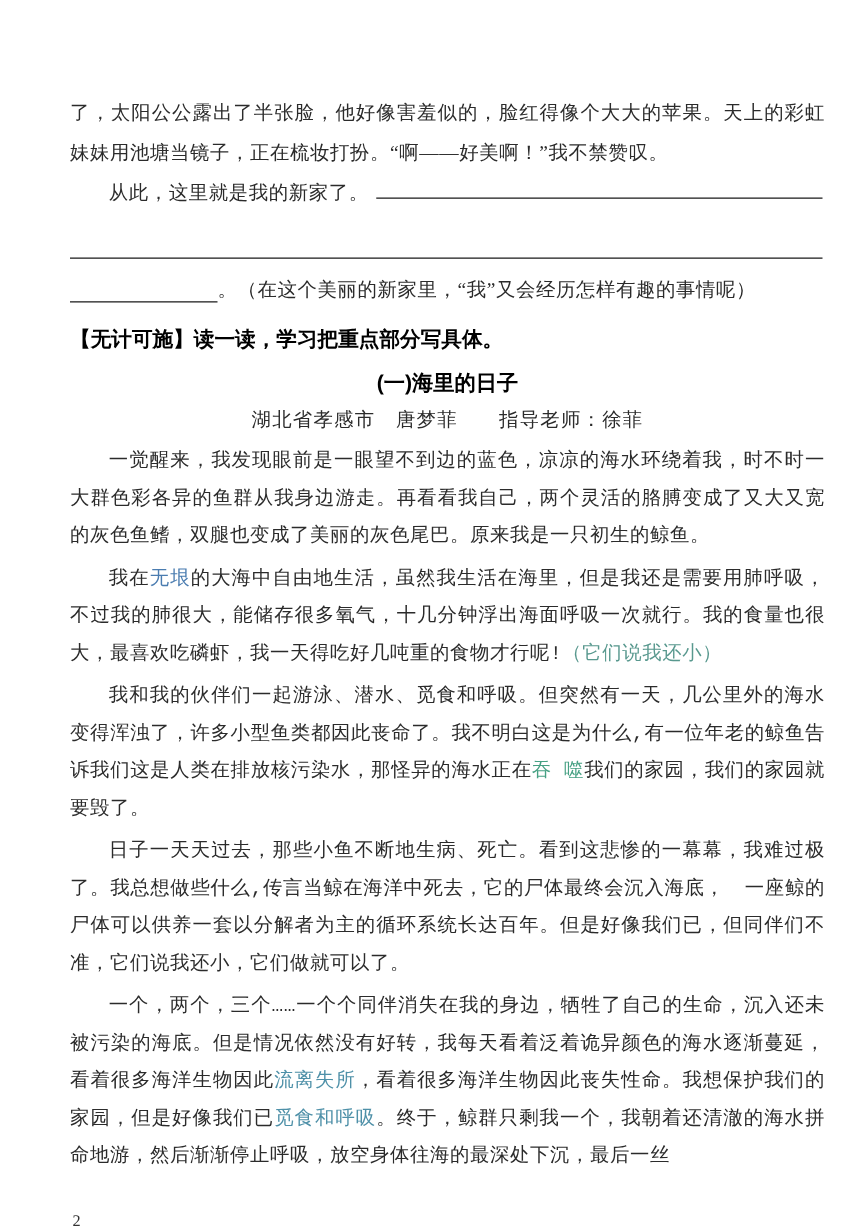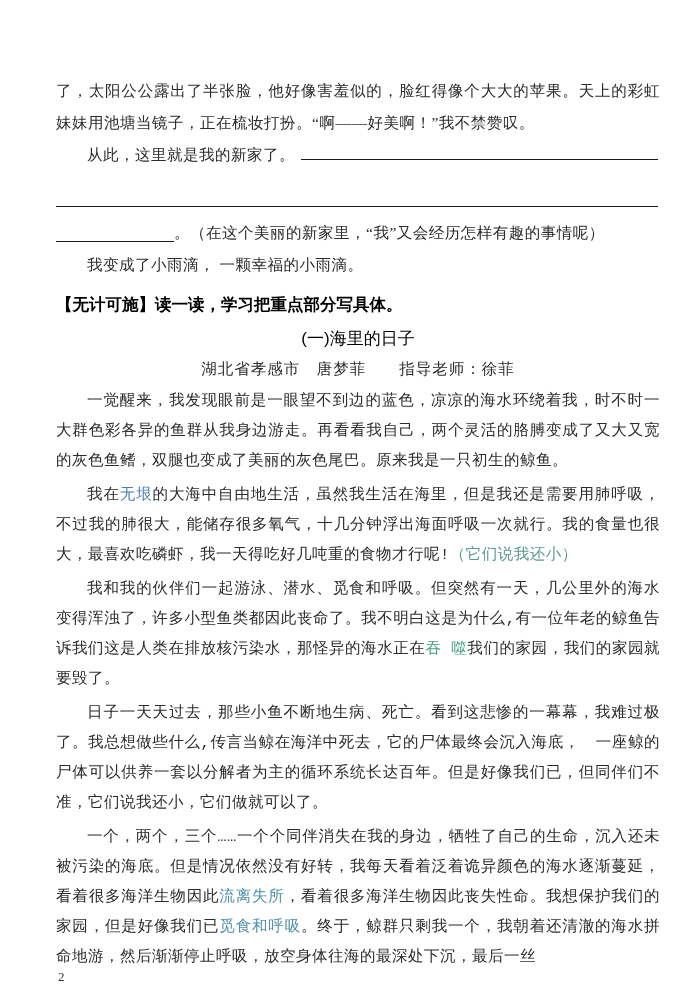--- a/index.html
+++ b/index.html
@@ -62,21 +62,21 @@
     font-family: "Liberation Sans", "DejaVu Sans", sans-serif;
     font-weight: bold;
     font-size: 16.5px;
     line-height: 30px;
     color: var(--heading-text, #000000);
   }
   .essay-title {
     margin-top: 5px;
     text-align: center;
     font-family: "Liberation Sans", "DejaVu Sans", sans-serif;
-    font-weight: normal;
+    font-weight: bold;
     font-size: 17px;
     line-height: 30px;
     color: var(--heading-text, #000000);
   }
   .byline {
     text-align: center;
     font-size: 15.5px;
     line-height: 30px;
     letter-spacing: 1px;
   }
@@ -114,21 +114,20 @@
     <span class="blank-fill"></span>
   </div>
 
   <div class="full-blank"></div>
 
   <div class="line-with-blank fill-note-line">
     <span class="blank-short"></span>
     <span>。（在这个美丽的新家里，“我”又会经历怎样有趣的事情呢）</span>
   </div>
 
-  <p class="body-text indent">我变成了小雨滴， 一颗幸福的小雨滴。</p>
 
   <h2 class="section-heading">【无计可施】读一读，学习把重点部分写具体。</h2>
 
   <h3 class="essay-title">(一)海里的日子</h3>
 
   <p class="byline">湖北省孝感市　唐梦菲　　指导老师：徐菲</p>
 
   <div id="essay-body">
       <p class="para"><span>一觉醒来，我发现眼前是一眼望不到边的蓝色，凉凉的海水环绕着我，时不时一大群色彩各异的鱼群从我身边游走。再看看我自己，两个灵活的胳膊变成了又大又宽的灰色鱼鳍，双腿也变成了美丽的灰色尾巴。原来我是一只初生的鲸鱼。</span></p>
       <p class="para"><span>我在</span><span class="c-blue">无垠</span><span>的大海中自由地生活，虽然我生活在海里，但是我还是需要用肺呼吸，不过我的肺很大，能储存很多氧气，十几分钟浮出海面呼吸一次就行。我的食量也很大，最喜欢吃磷虾，我一天得吃好几吨重的食物才行呢!</span><span class="c-teal">（它们说我还小）</span></p>

